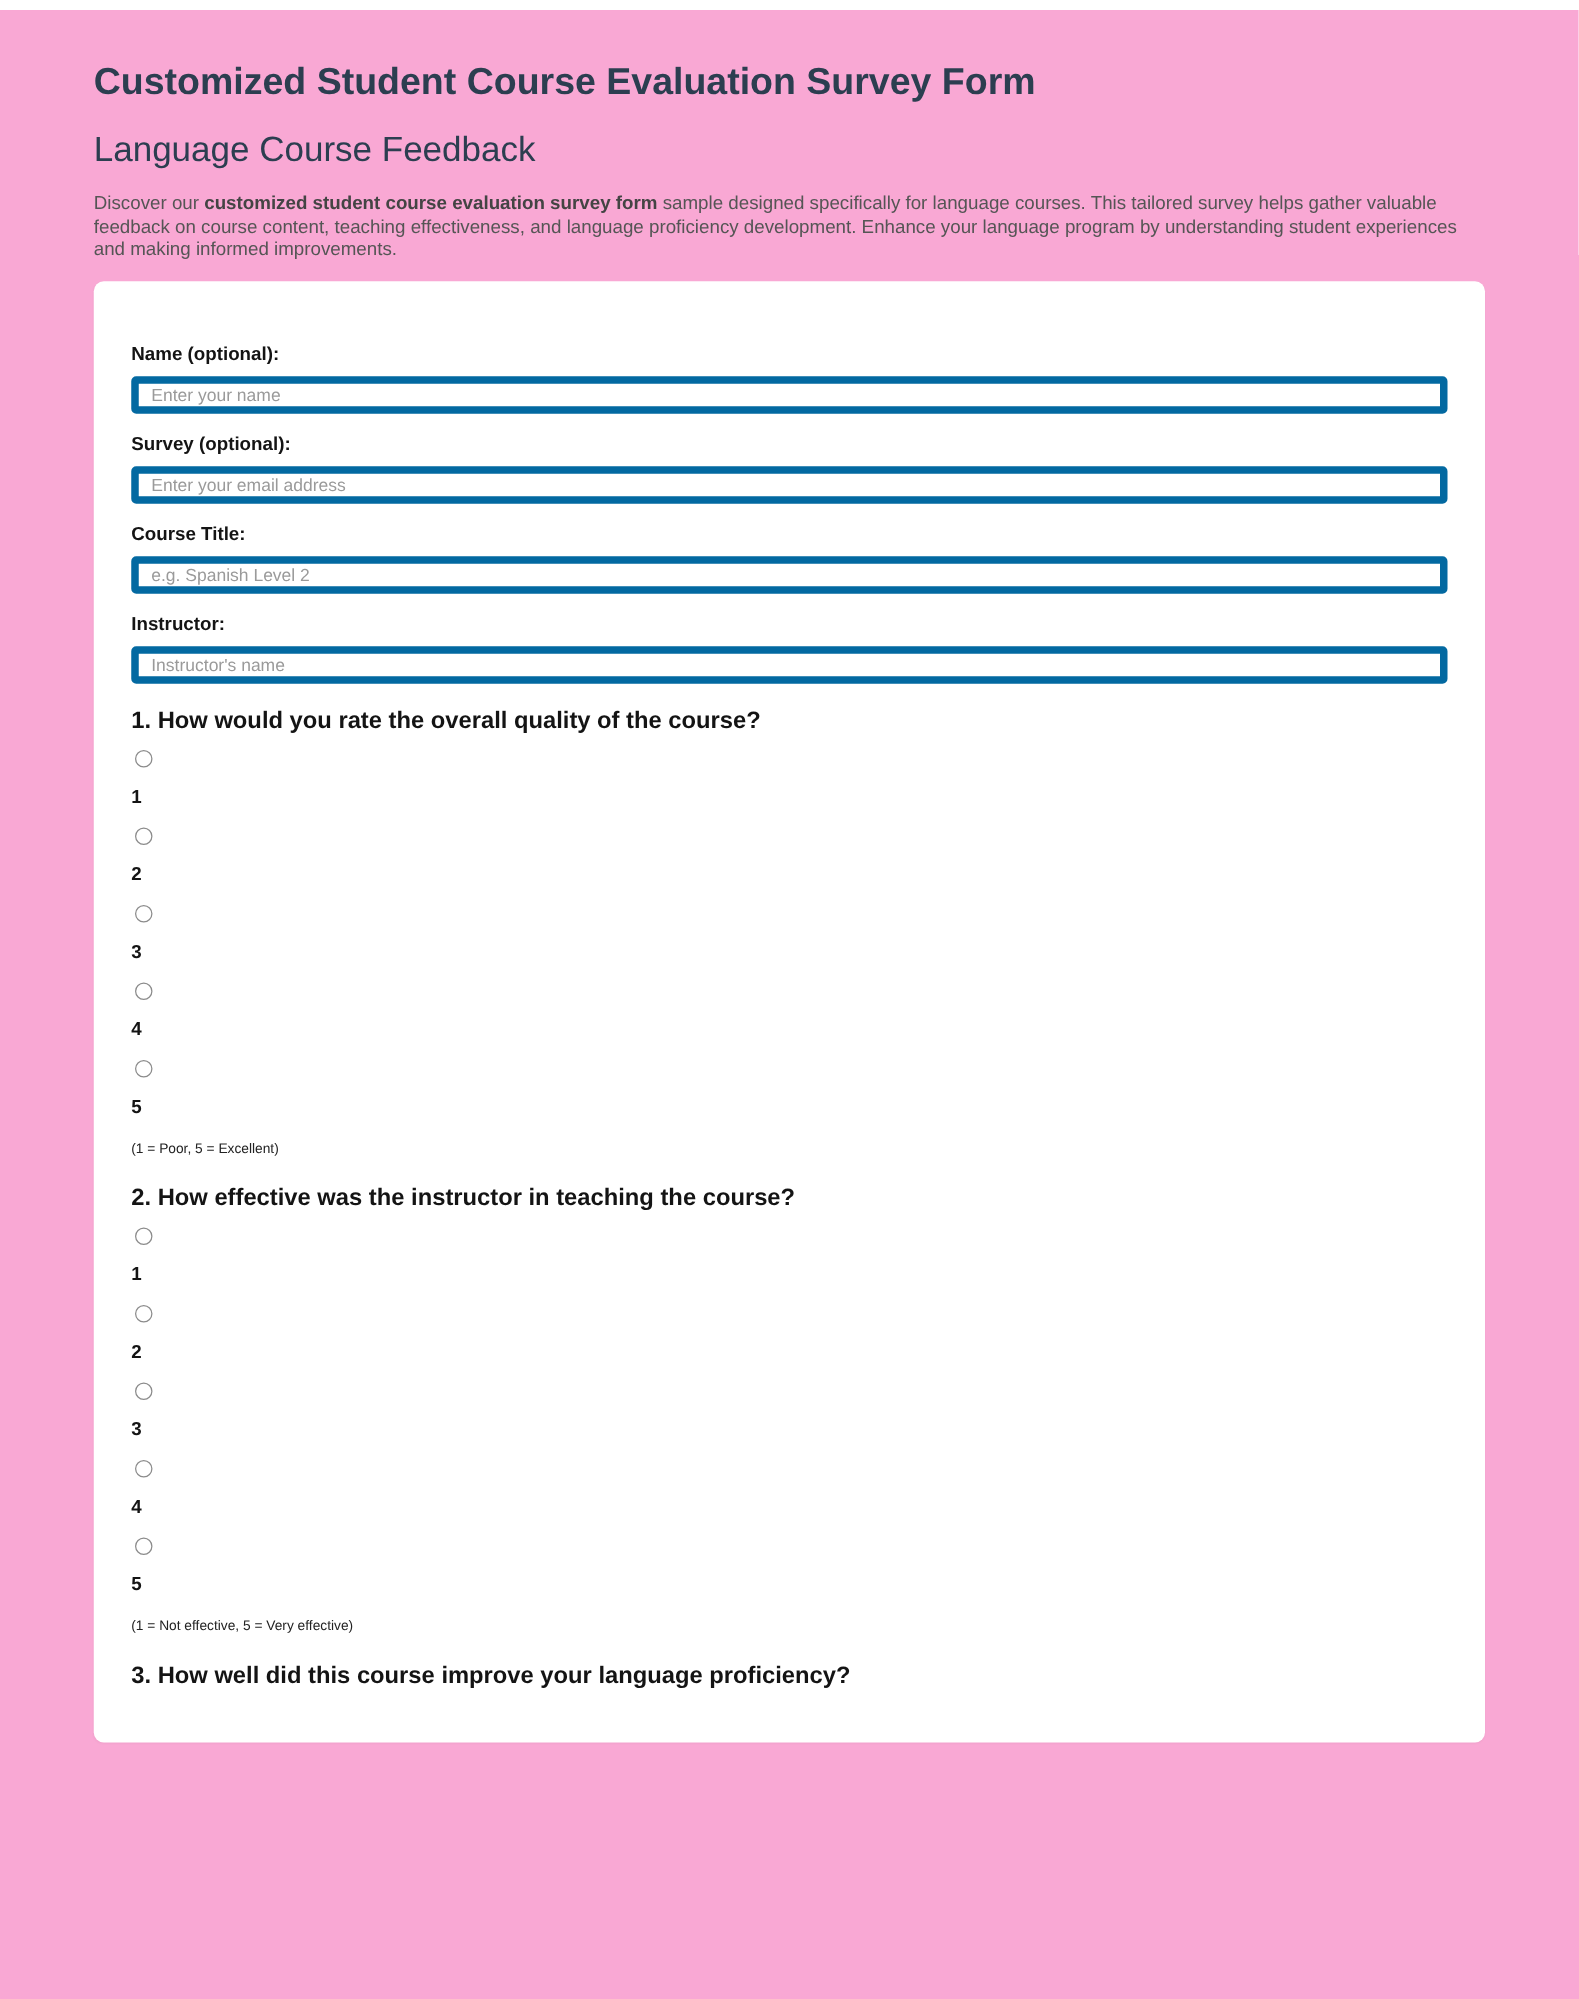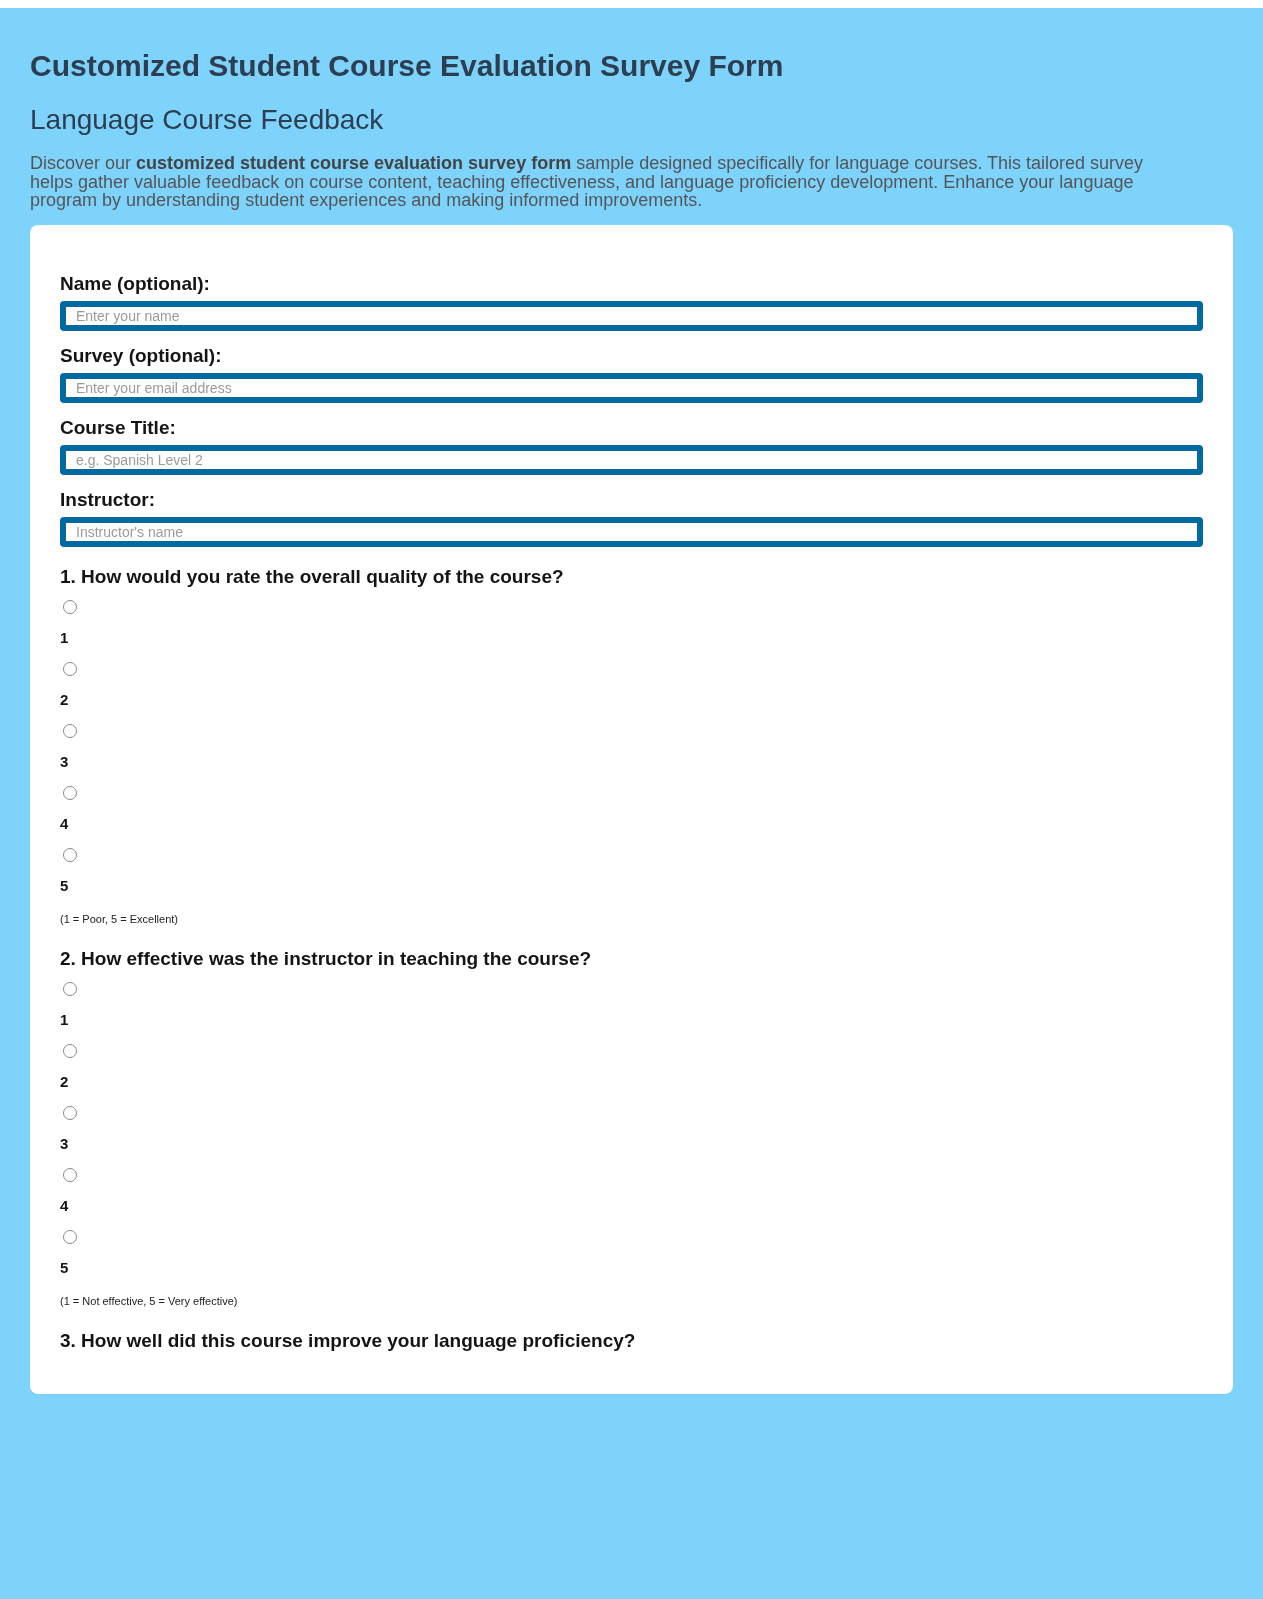--- a/index.html
+++ b/index.html
@@ -3,58 +3,58 @@
 <meta charset="utf-8">
 <style>
   * { box-sizing: border-box; }
   html, body { margin: 0; padding: 0; }
   body {
     background: #ffffff;
     font-family: "Liberation Sans", sans-serif;
     width: 1263px;
   }
   .page {
-    background: #7dd3fc;
+    background: #f9a8d4;
     margin-top: 8px;
     min-height: 1591px;
-    padding: 0 30px;
+    padding: 0 75px;
   }
   .page-title {
     margin: 0;
     padding-top: 42px;
     font-size: 30px;
     line-height: 32px;
     font-weight: bold;
     color: #2c3e50;
   }
   .page-subtitle {
     margin: 26px 0 0 0;
     font-size: 28px;
     line-height: 24px;
     font-weight: normal;
     color: #2c3e50;
   }
   .intro {
     margin: 22px 0 15px 0;
-    font-size: 18px;
+    font-size: 15px;
     line-height: 18.5px;
     color: #555555;
     max-width: 1140px;
   }
   .intro b { color: #444444; }
   .card {
     background: #ffffff;
     border-radius: 8px;
     padding: 50px 30px 30px 30px;
     box-shadow: 0 1px 2px rgba(0,0,0,0.03);
   }
   .field { margin-bottom: 16px; }
   .field-label {
     display: block;
-    font-size: 19px;
+    font-size: 15px;
     line-height: 18px;
     font-weight: bold;
     color: #141414;
     margin-bottom: 8px;
   }
   .text-input {
     display: block;
     width: 100%;
     height: 30px;
     border: 6px solid #0369a1;

